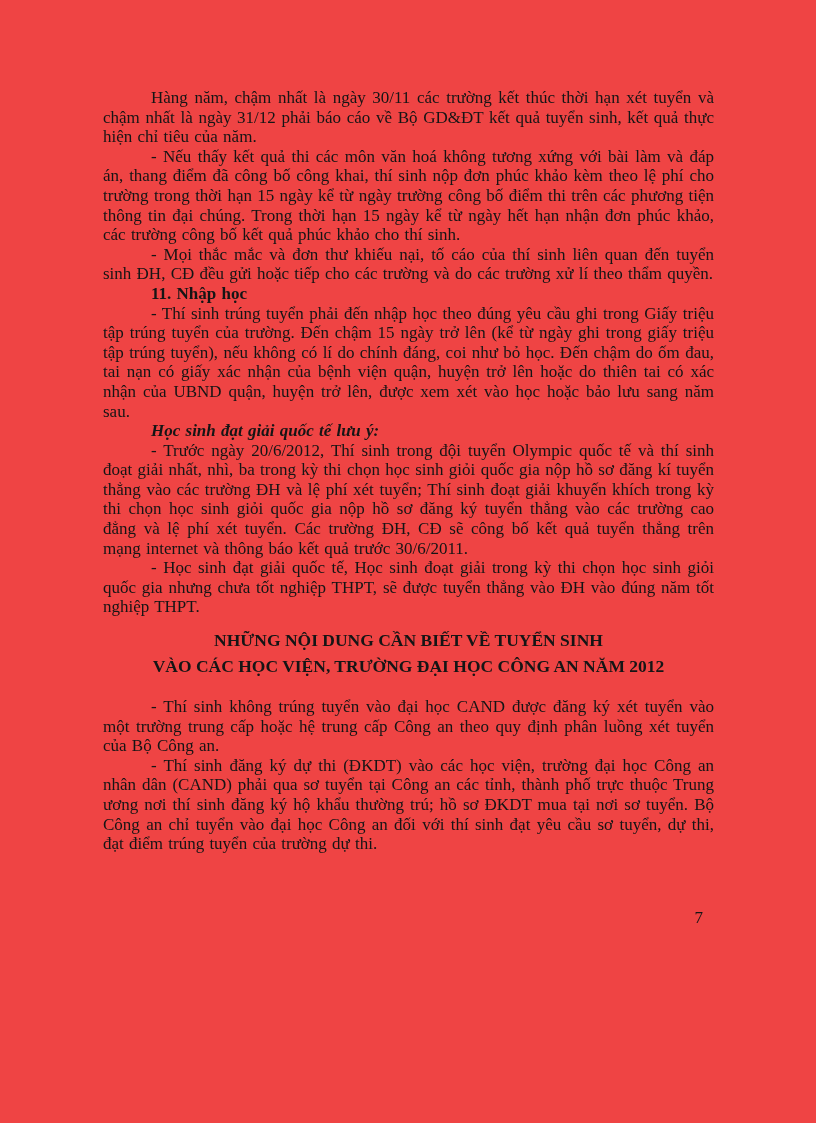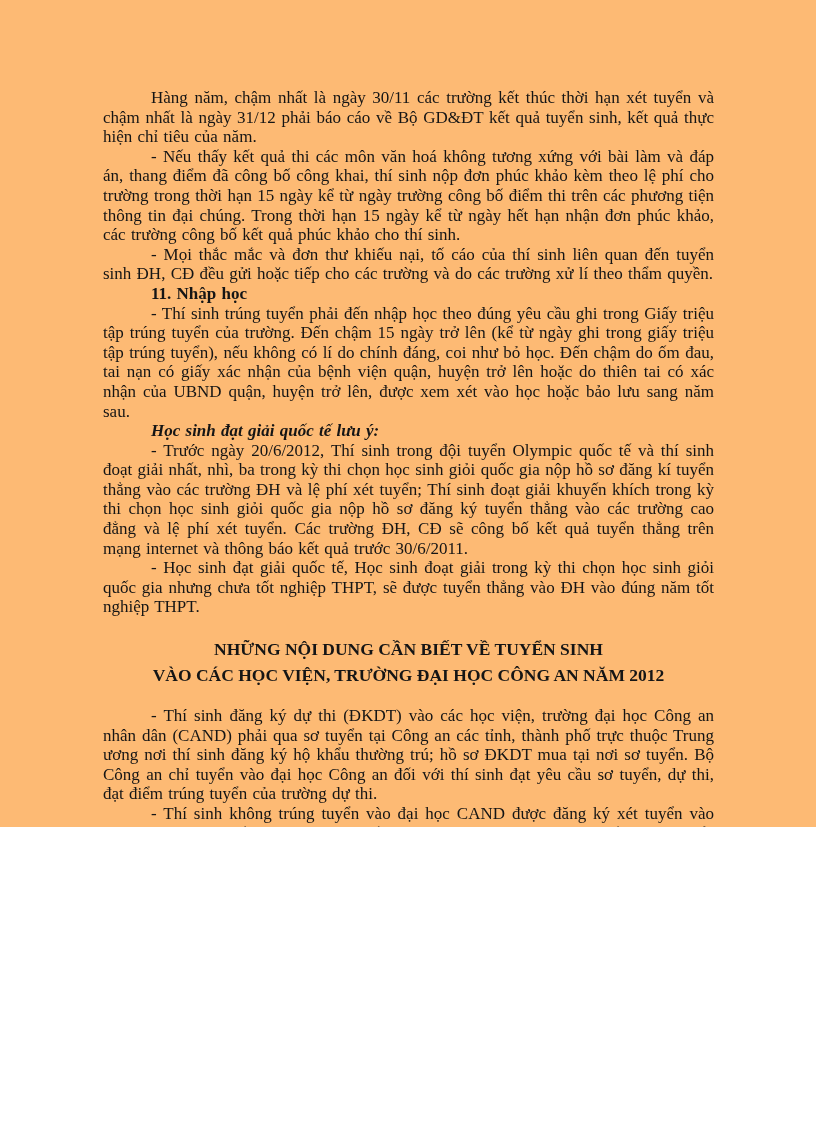--- a/index.html
+++ b/index.html
@@ -3,22 +3,22 @@
 <meta charset="utf-8">
 <style>
   html, body {
     margin: 0;
     padding: 0;
     background: #ffffff;
   }
   .page {
     position: relative;
     width: 816px;
-    height: 827px;
-    background: #fdba74;
+    height: 1123px;
+    background: #ef4444;
     font-family: "Liberation Serif", serif;
     color: #151515;
     overflow: hidden;
   }
   .content {
     position: absolute;
     left: 103px;
     top: 88px;
     width: 611px;
   }
@@ -39,21 +39,21 @@
   }
   .section-title {
     margin: 0;
     text-align: center;
     font-weight: bold;
     font-size: 17.5px;
     line-height: 21px;
     text-indent: 0;
   }
   .section-title.first {
-    margin-top: 22px;
+    margin-top: 13px;
   }
   .section-title.second {
     margin-top: 5px;
     margin-bottom: 20px;
   }
   .page-number {
     position: absolute;
     top: 908px;
     left: 103px;
     width: 600px;
@@ -83,20 +83,20 @@
     <p class="para bold-italic">Học sinh đạt giải quốc tế lưu ý:</p>
 
     <p class="para">- Trước ngày 20/6/2012, Thí sinh trong đội tuyển Olympic quốc tế và thí sinh đoạt giải nhất, nhì, ba trong kỳ thi chọn học sinh giỏi quốc gia nộp hồ sơ đăng kí tuyển thẳng vào các trường ĐH và lệ phí xét tuyển; Thí sinh đoạt giải khuyến khích trong kỳ thi chọn học sinh giỏi quốc gia nộp hồ sơ đăng ký tuyển thẳng vào các trường cao đẳng và lệ phí xét tuyển. Các trường ĐH, CĐ sẽ công bố kết quả tuyển thẳng trên mạng internet và thông báo kết quả trước 30/6/2011.</p>
 
     <p class="para">- Học sinh đạt giải quốc tế, Học sinh đoạt giải trong kỳ thi chọn học sinh giỏi quốc gia nhưng chưa tốt nghiệp THPT, sẽ được tuyển thẳng vào ĐH vào đúng năm tốt nghiệp THPT.</p>
 
     <p class="section-title first">NHỮNG NỘI DUNG CẦN BIẾT VỀ TUYỂN SINH</p>
 
     <p class="section-title second">VÀO CÁC HỌC VIỆN, TRƯỜNG ĐẠI HỌC CÔNG AN NĂM 2012</p>
 
+    <p class="para">- Thí sinh không trúng tuyển vào đại học CAND được đăng ký xét tuyển vào một trường trung cấp hoặc hệ trung cấp Công an theo quy định phân luồng xét tuyển của Bộ Công an.</p>
+
     <p class="para">- Thí sinh đăng ký dự thi (ĐKDT) vào các học viện, trường đại học Công an nhân dân (CAND) phải qua sơ tuyển tại Công an các tỉnh, thành phố trực thuộc Trung ương nơi thí sinh đăng ký hộ khẩu thường trú; hồ sơ ĐKDT mua tại nơi sơ tuyển. Bộ Công an chỉ tuyển vào đại học Công an đối với thí sinh đạt yêu cầu sơ tuyển, dự thi, đạt điểm trúng tuyển của trường dự thi.</p>
-
-    <p class="para">- Thí sinh không trúng tuyển vào đại học CAND được đăng ký xét tuyển vào một trường trung cấp hoặc hệ trung cấp Công an theo quy định phân luồng xét tuyển của Bộ Công an.</p>
 
   </div>
 
   <div class="page-number">7</div>
 </div>
 
 </body></html>

